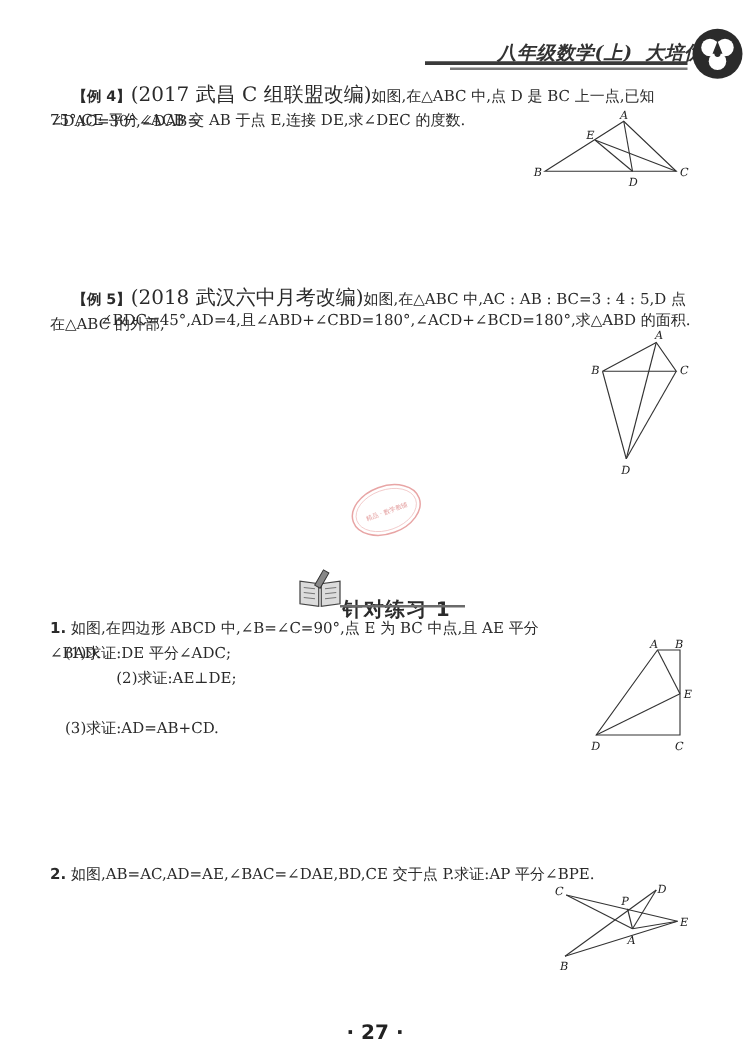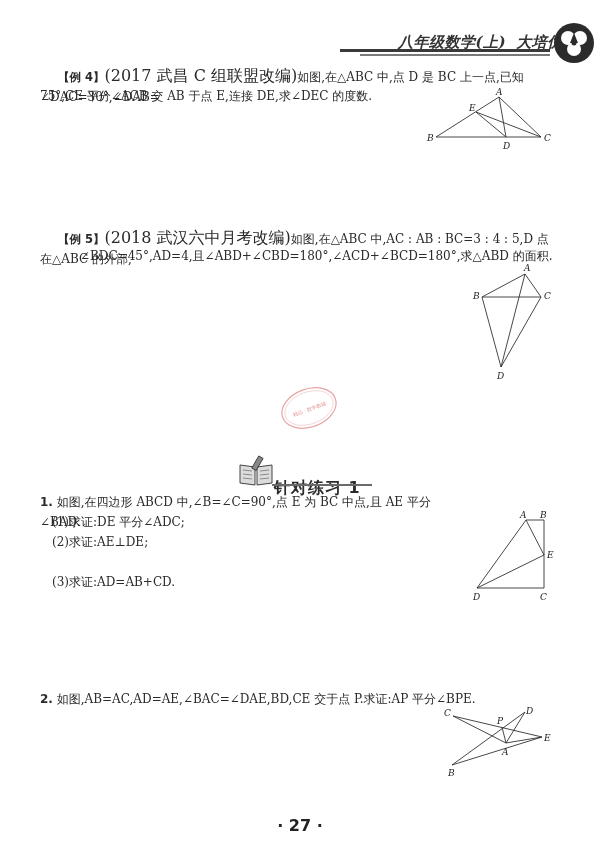--- a/index.html
+++ b/index.html
@@ -98,21 +98,21 @@
   <rect x="17" y="1" width="5" height="14" transform="rotate(30 19 8)" fill="#888" stroke="#333" stroke-width="0.8"></rect>
 </svg>
 <div class="abs section-label">针对练习 1</div>
 <div class="abs section-underline"></div>
 
 <div class="abs q" style="top:492px;">
   <span class="num">1.</span>
   <span>如图,在四边形 ABCD 中,∠B=∠C=90°,点 E 为 BC 中点,且 AE 平分∠BAD.</span>
 </div>
 <div class="abs sub" style="top:512px;">(1)求证:DE 平分∠ADC;</div>
-<div class="abs sub" style="top:532px;">(2)求证:AE⊥DE;</div>
+<div class="abs sub" style="top:532px;margin-left:41px;">(2)求证:AE⊥DE;</div>
 <div class="abs sub" style="top:572px;">(3)求证:AD=AB+CD.</div>
 <svg class="fig" style="left:460px; top:505px;" width="100" height="100" viewBox="0 0 100 100">
   <polygon points="66,15 84,15 84,83 17,83"></polygon>
   <line x1="66" y1="15" x2="84" y2="50"></line>
   <line x1="17" y1="83" x2="84" y2="50"></line>
   <text x="60" y="13">A</text>
   <text x="80" y="13">B</text>
   <text x="80" y="95">C</text>
   <text x="13" y="95">D</text>
   <text x="87" y="53">E</text>

